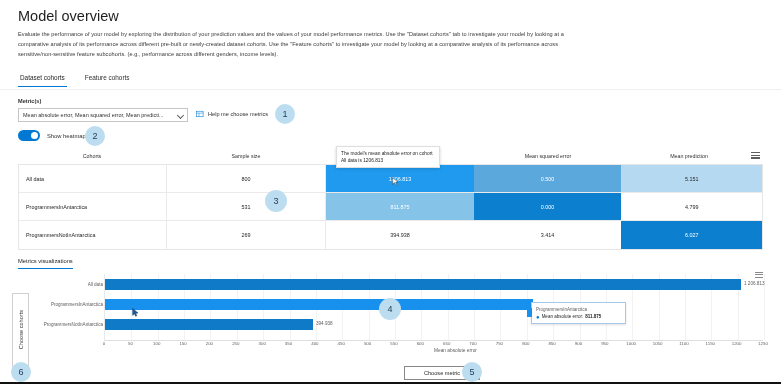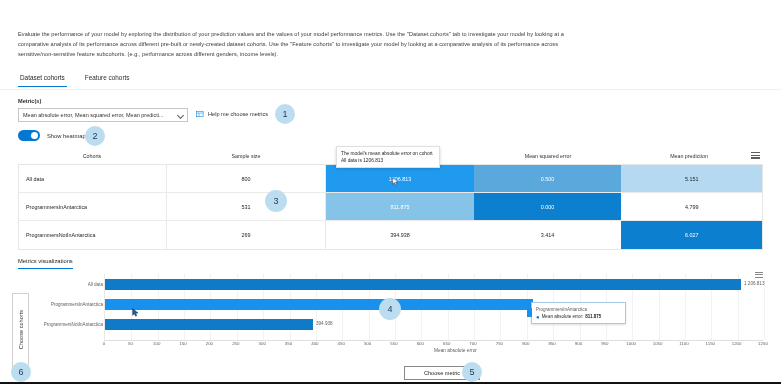--- a/index.html
+++ b/index.html
@@ -245,20 +245,21 @@
   .b3 { left: 265px; top: 190px; width: 22px; height: 22px; }
   .b4 { left: 379px; top: 298px; width: 22px; height: 22px; }
   .b5 { left: 462px; top: 362px; width: 20px; height: 20px; }
   .b6 { left: 11px; top: 362px; width: 20px; height: 20px; }
 </style>
 </head>
 <body>
 
 <div id="root">
 
+  <div class="page-title">Model overview</div>
   <div class="desc">Evaluate the performance of your model by exploring the distribution of your prediction values and the values of your model performance metrics. Use the "Dataset cohorts" tab to investigate your model by looking at a comparative analysis of its performance across different pre-built or newly-created dataset cohorts. Use the "Feature cohorts" to investigate your model by looking at a comparative analysis of its performance across sensitive/non-sensitive feature subcohorts. (e.g., performance across different genders, income levels).</div>
 
   <div class="tabs">
     <div class="tab active">Dataset cohorts</div>
     <div class="tab">Feature cohorts</div>
   </div>
   <div class="tabs-rule"></div>
 
   <div class="metrics-label">Metric(s)</div>
   <div class="metrics-dd">

